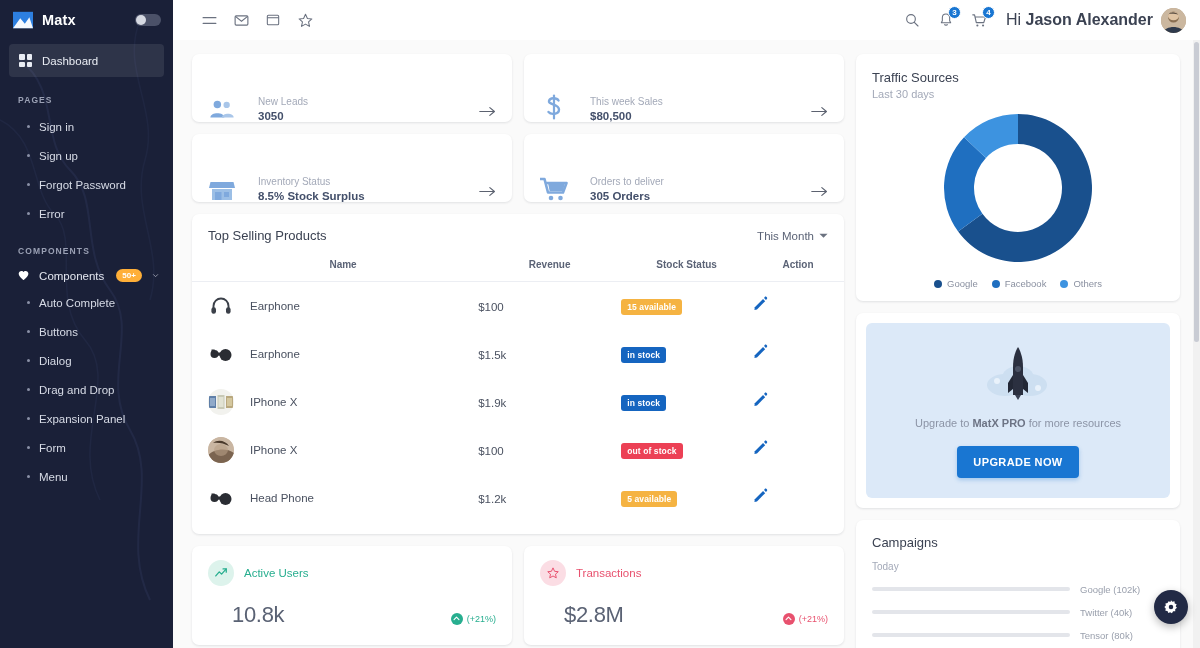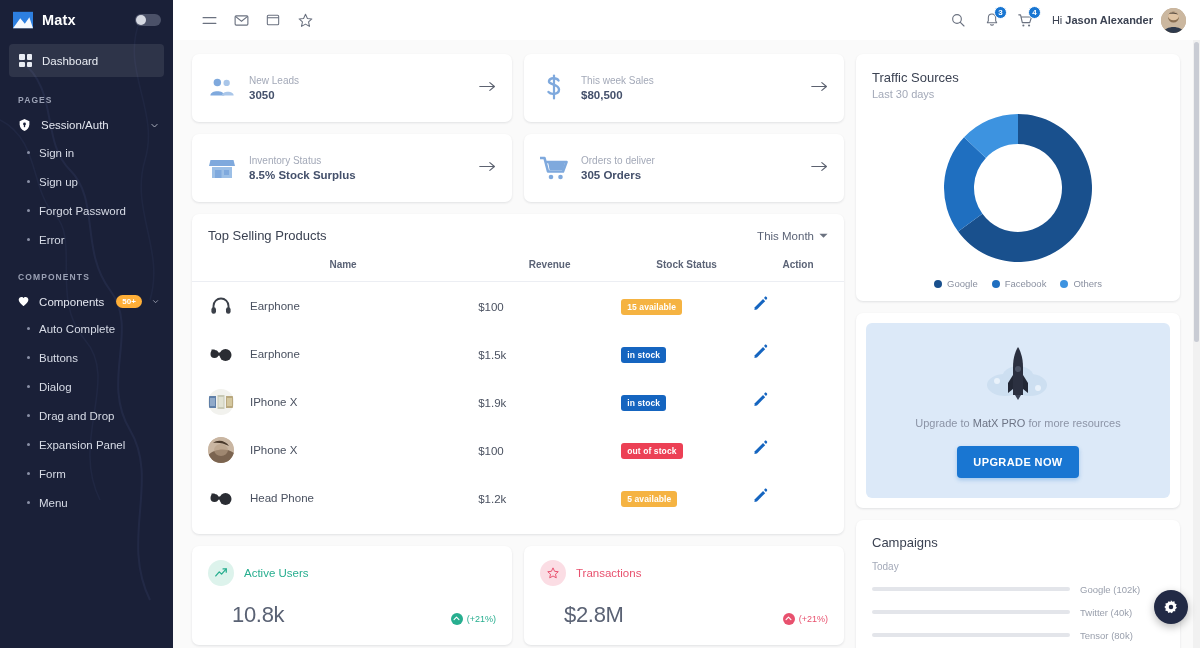--- a/index.html
+++ b/index.html
@@ -83,41 +83,41 @@
   }
   .tb-right { margin-left: auto; display: flex; align-items: center; gap: 2px; }
   .badge-wrap { position: relative; }
   .nbadge {
     position: absolute; top: 2px; right: 1px;
     background: #1976d2; color: #fff; font-size: 8px; font-weight: bold;
     min-width: 13px; height: 13px; border-radius: 7px;
     display: flex; align-items: center; justify-content: center;
     border: 1.5px solid #fff;
   }
-  .greet { font-size: 11px; color: #3b4252; margin: 0 6px 0 8px; }
+  .greet { font-size: 16px; color: #3b4252; margin: 0 6px 0 8px; }
   .greet b { font-weight: bold; }
   .avatar {
     width: 25px; height: 25px; border-radius: 50%; overflow: hidden;
     background: #b9a58c; flex: 0 0 25px;
   }
 
   .content { padding: 14px 20px 0 19px; display: flex; gap: 12px; }
   .col-left { width: 652px; flex: 0 0 652px; }
   .col-right { flex: 1; }
 
   .card {
     background: #fff; border-radius: 7px;
     box-shadow: 0 1px 3px rgba(16,24,40,.07), 0 1px 2px rgba(16,24,40,.04);
   }
 
   
   .stat-grid { display: grid; grid-template-columns: 1fr 1fr; gap: 12px; }
   .stat-card {
-    height: 68px; display: flex; align-items: center;
-    padding: 0 16px 0 15px; gap: 12px;
+    height: 68px; display: flex; align-items: flex-end;
+    padding: 0 16px 0 15px; gap: 21px;
   }
   .stat-ico { width: 30px; flex: 0 0 30px; display: flex; justify-content: center; color: #7aa7dd; }
   .stat-txt { display: flex; flex-direction: column; gap: 3px; }
   .stat-title { font-size: 10px; color: #a3a9b8; }
   .stat-val { font-size: 11.5px; color: #44506b; font-weight: bold; }
   .stat-arrow { margin-left: auto; color: #6b7280; cursor: pointer; }
 
   
   .tbl-card { margin-top: 12px; padding: 0 0 12px 0; }
   .tbl-head {
@@ -177,21 +177,21 @@
   .lg-dot { width: 8px; height: 8px; border-radius: 50%; }
   .lg-txt { font-size: 9.5px; color: #8a90a0; }
 
   
   .promo-card { margin-top: 12px; padding: 10px; }
   .promo-inner {
     background: #dce9f8; border-radius: 6px; padding: 22px 14px 20px 14px;
     display: flex; flex-direction: column; align-items: center;
   }
   .promo-text { font-size: 11px; color: #8c94a6; text-align: center; margin-top: 16px; line-height: 1.45; }
-  .promo-text b { color: #6d7485; font-weight: normal; }
+  .promo-text b { color: #6d7485; font-weight: bold; }
   .promo-btn {
     margin-top: 14px; background: #1976d2; color: #fff; border: none;
     font-family: inherit; font-size: 11px; font-weight: bold; letter-spacing: .4px;
     padding: 10px 16px; border-radius: 4px; cursor: pointer;
     box-shadow: 0 2px 4px rgba(25,118,210,.3);
   }
 
   
   .camp-card { margin-top: 12px; padding: 15px 16px 16px 16px; }
   .camp-title { font-size: 13px; color: #3b4252; }
@@ -243,31 +243,20 @@
         <span class="grid-icon">
             <i></i>
             <i></i>
             <i></i>
             <i></i>
           </span>
         <span class="lbl">Dashboard</span>
       </div>
 
       <div class="nav-section">PAGES</div>
-      <div class="nav-parent">
-        <svg width="13" height="14" viewBox="0 0 24 24">
-          <path d="M12 1 L21 5 V11 C21 16.5 17 21 12 23 C7 21 3 16.5 3 11 V5 Z" fill="#ffffff"></path>
-          <circle cx="12" cy="10" r="2.6" fill="#1a2038"></circle>
-          <rect x="10.8" y="11" width="2.4" height="5" fill="#1a2038"></rect>
-        </svg>
-        <span class="lbl">Session/Auth</span>
-        <svg class="chev" viewBox="0 0 24 24">
-          <path d="M5 9 L12 16 L19 9" fill="none" stroke="#dfe3ee" stroke-width="2.6" stroke-linecap="round"></path>
-        </svg>
-      </div>
       <div class="nav-child">
         <span class="dot"></span>
         <span class="lbl">Sign in</span>
       </div>
       <div class="nav-child">
         <span class="dot"></span>
         <span class="lbl">Sign up</span>
       </div>
       <div class="nav-child">
         <span class="dot"></span>

